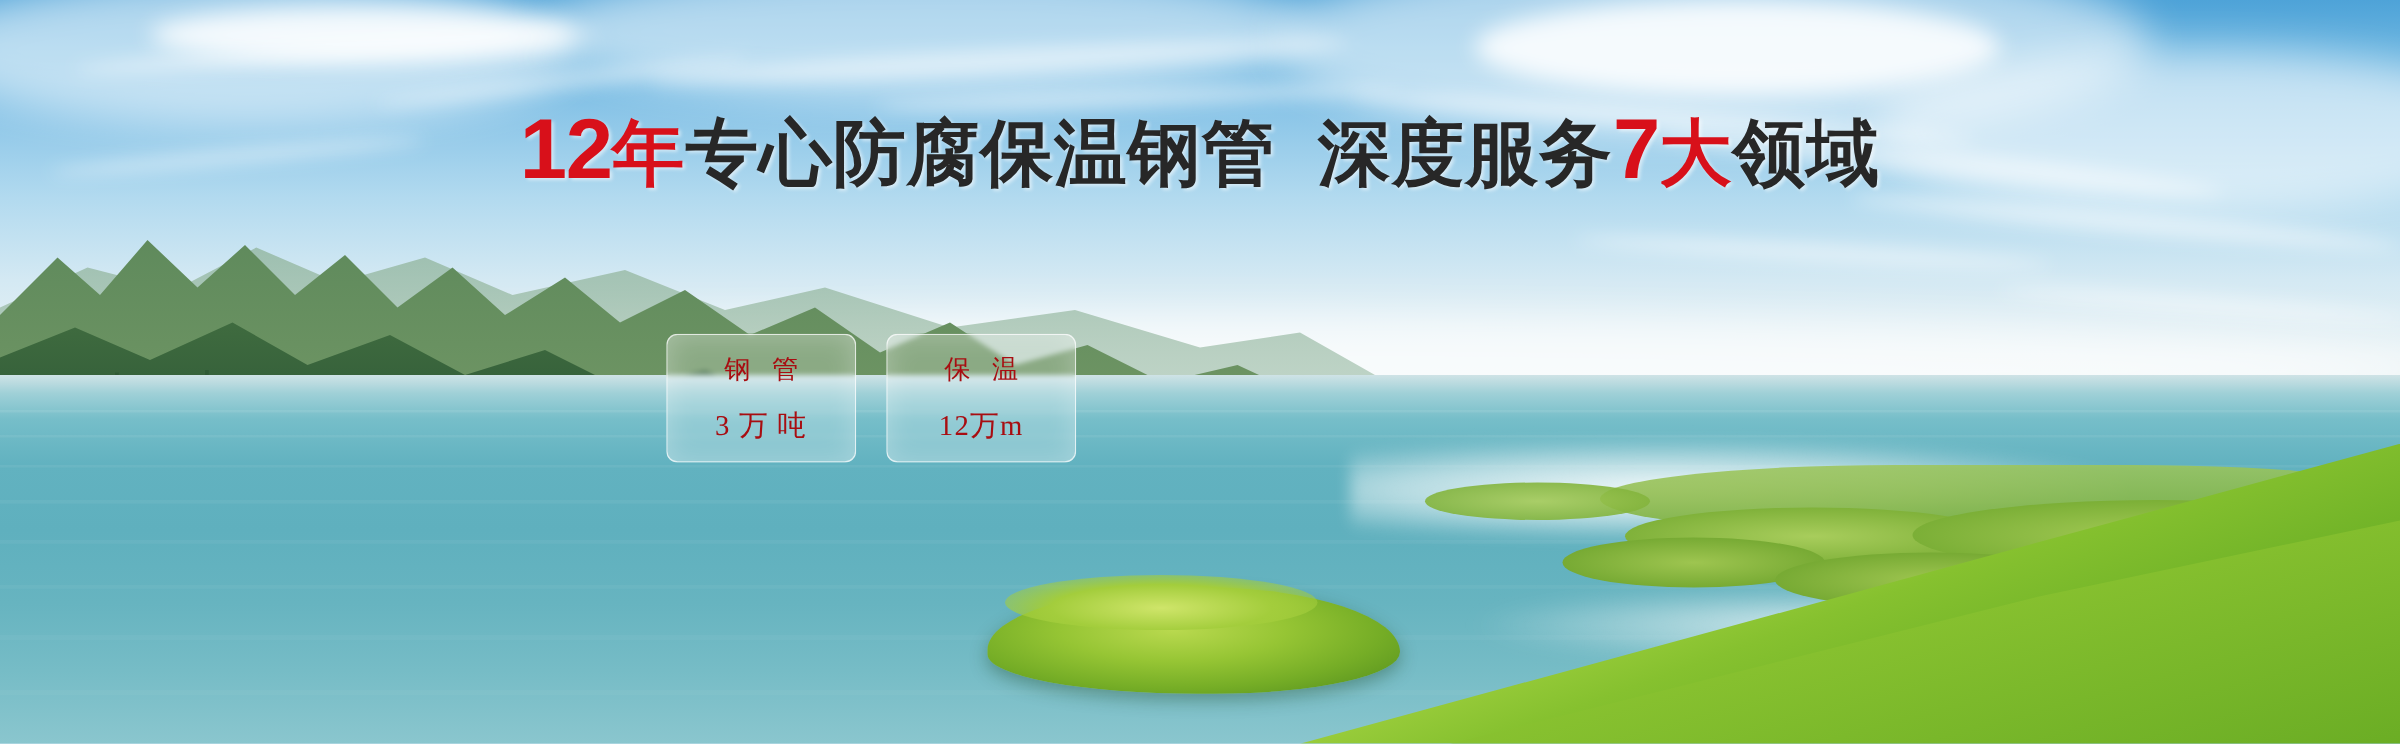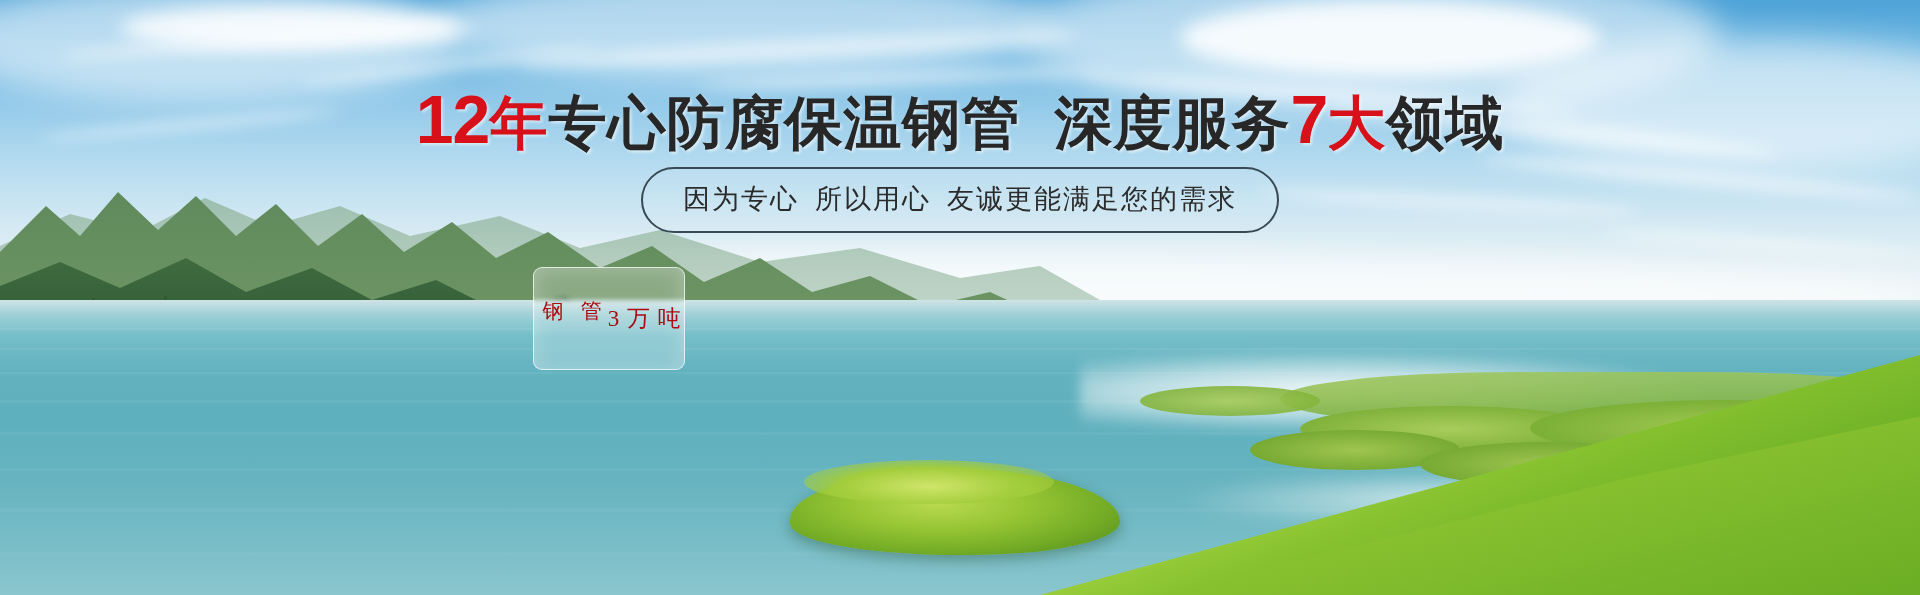--- a/index.html
+++ b/index.html
@@ -74,21 +74,21 @@
   }
   .pill .sp{display:inline-block;width:16px;}
 
   
   .cards{position:absolute;left:533px;top:267px;display:flex;gap:24px;}
   .card{
     width:150px;height:101px;border-radius:9px;
     border:1px solid rgba(255,255,255,.75);
     background:rgba(255,255,255,.22);
     backdrop-filter:blur(2px);
-    display:flex;flex-direction:row;align-items:center;justify-content:center;
+    display:flex;flex-direction:column;align-items:center;justify-content:center;
     box-shadow:inset 0 0 22px rgba(255,255,255,.28);
   }
   .card .ttl{font-size:21px;color:#a80d11;letter-spacing:6px;text-indent:6px;margin-bottom:16px;
     font-family:"Liberation Serif","DejaVu Serif",serif;}
   .card .val{font-size:23px;color:#a80d11;letter-spacing:1px;
     font-family:"Liberation Serif","DejaVu Serif",serif;white-space:nowrap;}
   .card .val sup{font-size:13px;vertical-align:super;}
 </style>
 </head>
 <body>
@@ -202,28 +202,29 @@
     <div class="grassfield2"></div>
 
     <div class="island"></div>
 
   </div>
 
   <div class="headline">
     <span class="num">12</span><span class="red">年</span><span>专心防腐保温钢管</span><span class="gap"></span><span>深度服务</span><span class="num">7</span><span class="red">大</span><span>领域</span>
   </div>
 
-  <div class="pill">
-    <span>因为专心</span><span class="sp"></span><span>所以用心</span><span class="sp"></span><span>友诚更能满足您的需求</span>
-  </div>
 
   <div class="cards">
 
     <div class="card">
       <div class="ttl">钢 管</div>
       <div class="val"><span>3 万 吨</span></div>
     </div>
 
 
+    <div class="card">
+      <div class="ttl">保 温</div>
+      <div class="val"><span>12万m</span></div>
+    </div>
 
   </div>
 
 </div>
 
 </body></html>

